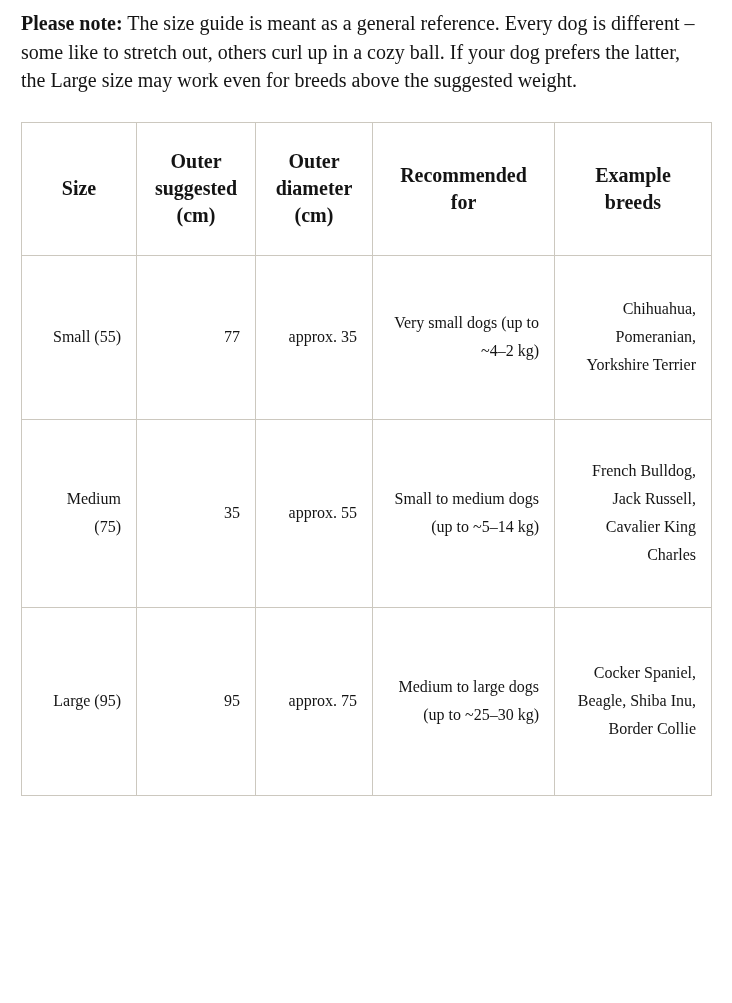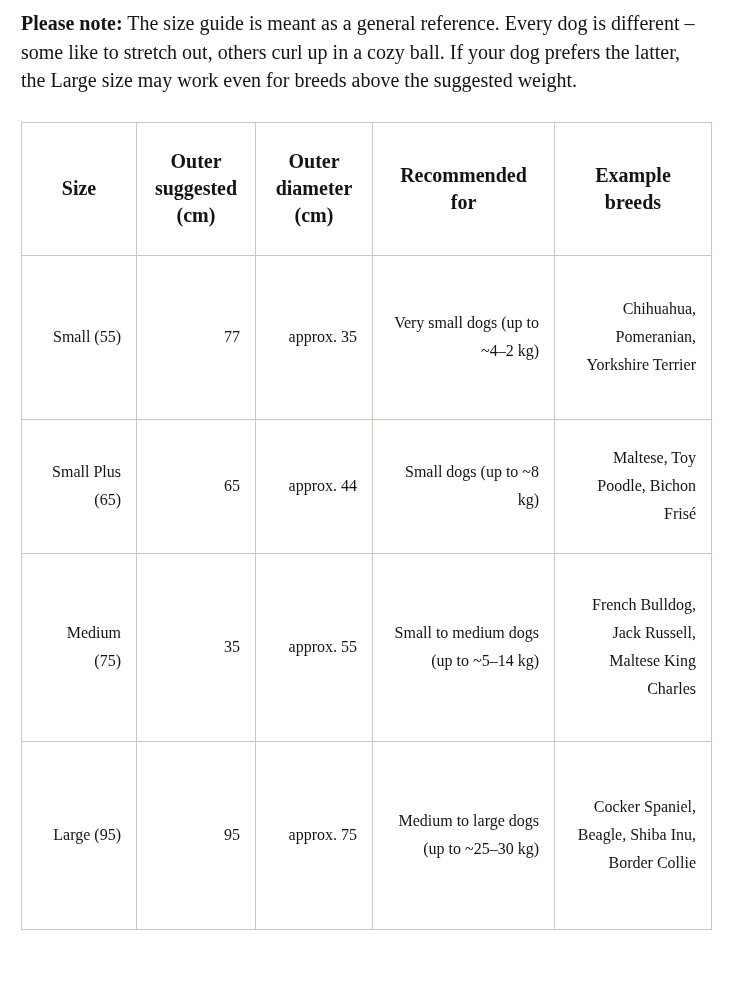--- a/index.html
+++ b/index.html
@@ -90,33 +90,26 @@
       </tr>
     </thead>
     <tbody>
       <tr class="row-0">
         <td class="cell-size">Small (55)</td>
         <td>77</td>
         <td>approx. 35</td>
         <td>Very small dogs (up to ~4–2 kg)</td>
         <td>Chihuahua, Pomeranian, Yorkshire Terrier</td>
       </tr>
-      <tr class="row-1">
-        <td class="cell-size">Small Plus (65)</td>
-        <td>65</td>
-        <td>approx. 44</td>
-        <td>Small dogs (up to ~8 kg)</td>
-        <td>Maltese, Toy Poodle, Bichon Frisé</td>
-      </tr>
       <tr class="row-2">
         <td class="cell-size">Medium (75)</td>
         <td>35</td>
         <td>approx. 55</td>
         <td>Small to medium dogs (up to ~5–14 kg)</td>
-        <td>French Bulldog, Jack Russell, Maltese King Charles</td>
+        <td>French Bulldog, Jack Russell, Cavalier King Charles</td>
       </tr>
       <tr class="row-3">
         <td class="cell-size">Large (95)</td>
         <td>95</td>
         <td>approx. 75</td>
         <td>Medium to large dogs (up to ~25–30 kg)</td>
         <td>Cocker Spaniel, Beagle, Shiba Inu, Border Collie</td>
       </tr>
     </tbody>
   </table>

